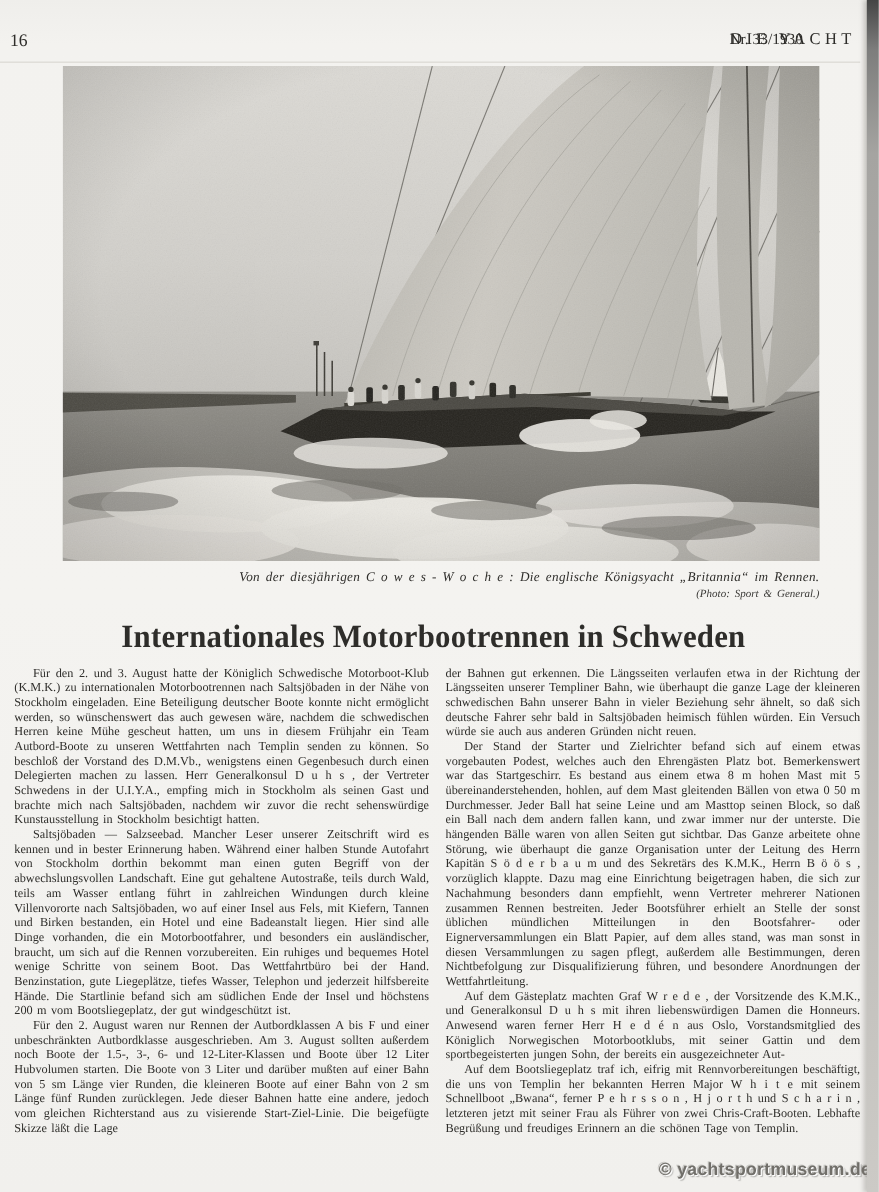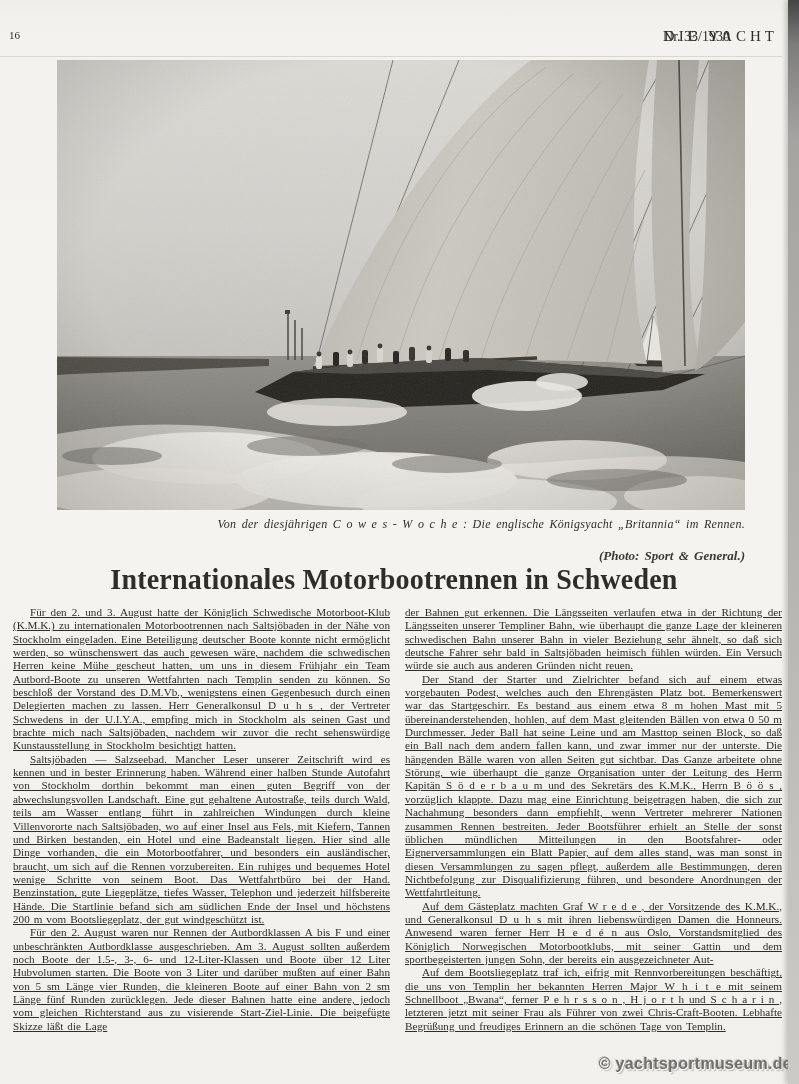--- a/index.html
+++ b/index.html
@@ -10,41 +10,41 @@
   }
   
   .scan-edge{
     position:absolute;top:0;right:0;width:11px;height:100%;
     background:linear-gradient(180deg,#454545 0,#7d7d7c 45px,#a5a4a1 140px,#b3b1ae 45%,#c2c0bc 75%,#cccac6 100%);
     box-shadow:-3px 0 4px rgba(120,118,112,.35);
   }
   .page-header{
     position:absolute;top:28px;left:0;width:788px;height:20px;
   }
-  .page-number{position:absolute;left:9px;top:1px;font-size:11px;}
+  .page-number{position:absolute;left:9px;top:1px;font-size:16px;}
   .journal-title{position:absolute;left:0;right:10px;top:0;text-align:right;font-size:15px;letter-spacing:4px;}
   .issue-number{position:absolute;right:58px;top:1px;font-size:14px;}
   .header-rule{position:absolute;top:56px;left:0;width:782px;height:1px;background:#d8d6d1;}
   figure.photo{position:absolute;left:57px;top:60px;width:688px;height:450px;margin:0;}
   figure.photo svg{display:block;width:688px;height:450px;}
   .caption{position:absolute;top:517px;left:57px;width:688px;text-align:right;}
   .caption-main{font-style:italic;font-size:12px;letter-spacing:.3px;word-spacing:2px;}
-  .caption-credit{font-style:italic;font-size:13px;margin-top:16px;color:#3a3936;word-spacing:2px;font-weight:bold;}
+  .caption-credit{font-style:italic;font-size:10px;margin-top:3px;color:#3a3936;word-spacing:2px;}
   .headline{
     position:absolute;top:564px;left:0;width:788px;text-align:center;
     font-size:28px;font-weight:bold;letter-spacing:.2px;margin:0;
     transform:scaleY(1.05);
   }
   .columns{
     position:absolute;top:606px;left:13px;width:770px;height:452px;
     display:flex;gap:15px;overflow:hidden;
   }
   .col{width:377px;height:452px;overflow:hidden;
     font-size:11.15px;line-height:13.35px;text-align:justify;
-    word-spacing:1.2px;text-decoration:underline;}
+    word-spacing:1.2px;}
   .col p{margin:0;}
   .col p.indent{text-indent:17px;}
   .watermark{
     position:absolute;top:1055px;right:7px;
     font-family:"Liberation Sans",sans-serif;font-weight:bold;font-size:16px;letter-spacing:.3px;
     color:#716f6a;
     text-shadow:1px 1px 0 rgba(255,255,255,.95), 2px 2px 1px rgba(110,110,108,.45), -1px -1px 0 rgba(90,90,88,.25);
   }
 </style>
 </head>

